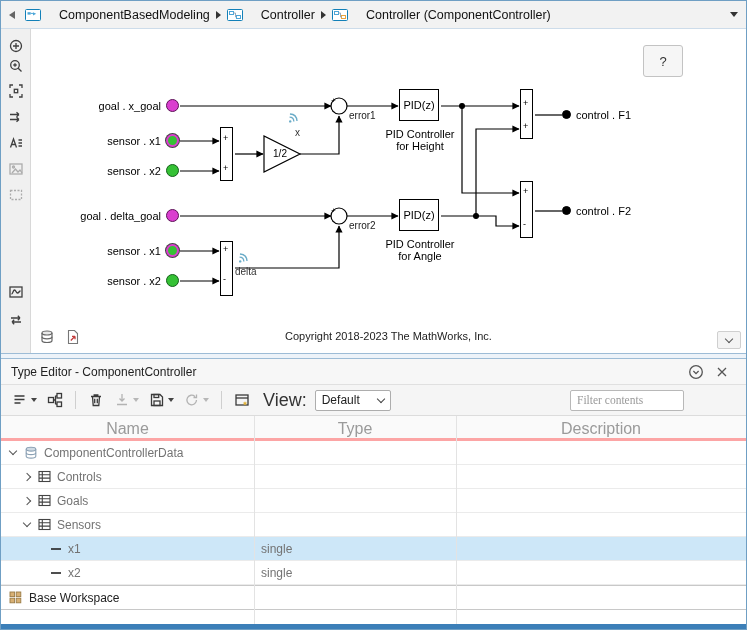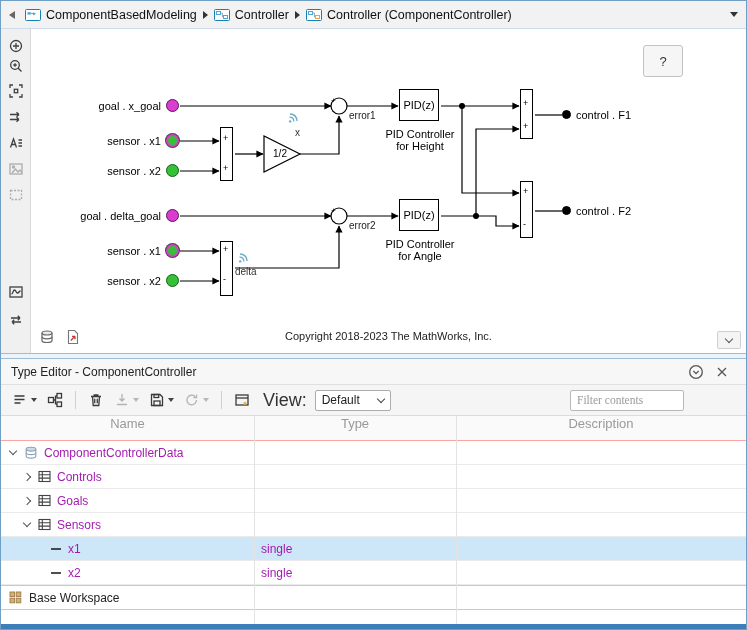--- a/index.html
+++ b/index.html
@@ -5,21 +5,21 @@
   * { box-sizing: border-box; margin: 0; padding: 0; }
   html,body { width:747px; height:630px; }
   body { font-family:"Liberation Sans", sans-serif; background:#fff; position:relative; }
   .window { position:absolute; inset:0; border:1px solid #6f9fc4; background:#fff; overflow:hidden; }
   .bottom-frame { position:absolute; left:0; right:0; bottom:0; height:5px; background:#3c7fb8; z-index:50; }
 
   
   .breadcrumb-bar { height:28px; background:#f2f2f2; border-bottom:1px solid #cddcea; display:flex; align-items:center; padding:0 8px 0 6px; gap:6px; }
   .bc-back { width:12px; height:12px; position:relative; cursor:pointer; }
   .bc-back::before { content:""; position:absolute; left:2px; top:2px; border-top:4px solid transparent; border-bottom:4px solid transparent; border-right:6px solid #666; }
-  .bc-item { display:flex; align-items:center; gap:5px; cursor:pointer; }
+  .bc-item { display:flex; align-items:center; gap:18px; cursor:pointer; }
   .bc-label { font-size:12.5px; color:#111; white-space:nowrap; }
   .bc-sep { width:0; height:0; border-left:5px solid #333; border-top:4px solid transparent; border-bottom:4px solid transparent; }
   .bc-caret { margin-left:auto; width:0; height:0; border-top:5px solid #333; border-left:4.5px solid transparent; border-right:4.5px solid transparent; cursor:pointer; }
 
   
   .canvas-row { display:flex; height:324px; }
   .left-toolbar { width:30px; flex:0 0 30px; background:#f0f0f0; border-right:1px solid #d8d8d8; position:relative; }
   .lt-btn { position:absolute; left:3px; width:23px; height:21px; display:flex; align-items:center; justify-content:center; cursor:pointer; }
   .lt-btn svg { stroke:#3f3f3f; fill:none; stroke-width:1.3; }
   .lt-btn.dim svg { opacity:.38; }
@@ -70,25 +70,25 @@
   .tb-btn.dim .dcaret { opacity:.35; }
   .dcaret { width:0; height:0; border-left:3.5px solid transparent; border-right:3.5px solid transparent; border-top:4px solid #444; margin-left:3px; }
   .tsep { width:1px; height:18px; background:#cfcfcf; margin:0 5px; }
   .view-label { font-size:18px; color:#333; margin:0 4px 0 6px; }
   .view-select { width:76px; height:21px; background:#fff; border:1px solid #adadad; border-radius:2px; display:flex; align-items:center; padding:0 6px; font-size:12px; color:#222; cursor:pointer; }
   .view-select .vcaret { margin-left:auto; width:6px; height:6px; border-right:1.4px solid #444; border-bottom:1.4px solid #444; transform:rotate(45deg); margin-top:-3px; }
   .filter { margin-left:auto; margin-right:54px; width:114px; height:21px; border:1px solid #b8b8b8; border-radius:2px; font-size:11.5px; padding:0 6px; color:#333; font-family:Liberation Serif, serif; }
   .filter::placeholder { color:#9a9a9a; }
 
   .te-grid { position:relative; }
-  .te-head { height:25px; background:#fafafa; border-bottom:1px solid #fca5a5; display:flex; align-items:flex-start; font-size:13px; color:#9a9a9a; }
+  .te-head { height:25px; background:#fafafa; border-bottom:3px solid #fca5a5; display:flex; align-items:flex-end; font-size:16px; color:#9a9a9a; }
   .c-name { width:253px; text-align:center; }
   .c-type { width:202px; text-align:center; }
   .c-desc { flex:1; text-align:center; }
-  .trow { height:24px; display:flex; align-items:center; border-bottom:1px solid #ebebeb; font-size:12px; color:#a21caf; cursor:pointer; }
+  .trow { height:24px; display:flex; align-items:center; border-bottom:1px solid #ebebeb; font-size:12px; color:#737373; cursor:pointer; }
   .trow.sel { background:#cde7f8; }
   .cell-name { width:253px; display:flex; align-items:center; gap:6px; height:100%; }
   .cell-type { width:202px; padding-left:7px; }
   .cell-desc { flex:1; padding-left:7px; }
   .lvl0 { padding-left:7px; } .lvl1 { padding-left:21px; } .lvl2 { padding-left:49px; }
   .expander { width:10px; display:flex; justify-content:center; cursor:pointer; }
   .rowicon { display:flex; align-items:center; }
   .te-foot { height:25px; border-top:1px solid #c8c8c8; border-bottom:1px solid #c8c8c8; display:flex; align-items:center; font-size:12px; color:#222; }
   .te-foot .cell-name { gap:7px; padding-left:8px; }
   .te-fill { height:14px; }

